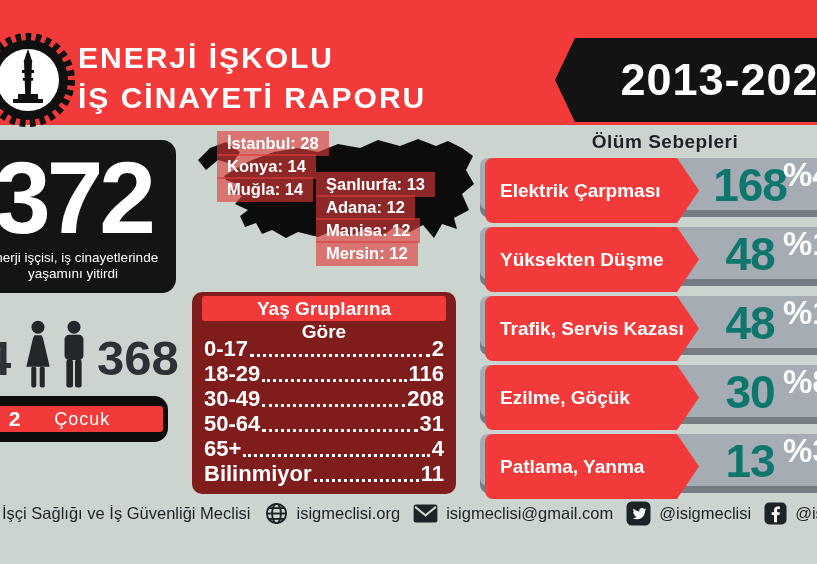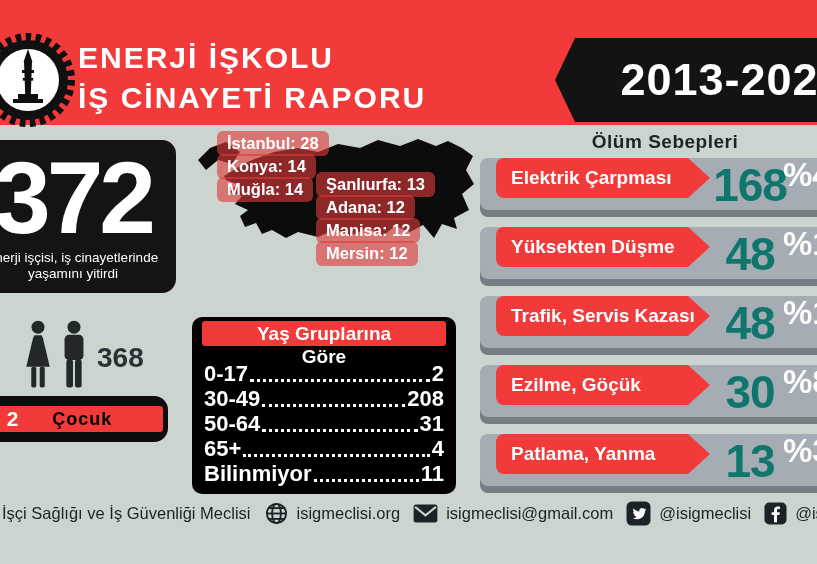--- a/index.html
+++ b/index.html
@@ -18,58 +18,58 @@
     display:flex;align-items:center;justify-content:center;
   }
   .years-banner span{color:#fff;font-weight:bold;font-size:45px;letter-spacing:1px;
     padding-left:55px;white-space:nowrap;}
   
   .total-box{position:absolute;left:-30px;top:140px;width:206px;height:153px;
     background:#141414;border-radius:14px;color:#fff;text-align:center;}
   .total-number{font-size:102px;font-weight:bold;line-height:100px;letter-spacing:-4px;margin-top:8px;}
   .total-caption{font-size:13.5px;line-height:16px;margin-top:2px;}
   .gender-row{position:absolute;left:0;top:316px;height:78px;width:190px;color:#262b2f;}
-  .g-num{position:absolute;font-size:28px;font-weight:bold;color:#2b3134;top:20px;line-height:44px;}
+  .g-num{position:absolute;font-size:49px;font-weight:bold;color:#2b3134;top:20px;line-height:44px;}
   .g-num.women{left:-16px;}
   .g-num.men{left:97px;}
   .person{position:absolute;top:4px;}
   .person.woman{left:20px;}
   .person.man{left:56px;}
   .cocuk-badge{position:absolute;left:-30px;top:396px;width:198px;height:46px;
     background:#0d0d0d;border-radius:14px;}
   .cocuk-band{position:absolute;left:0;right:5px;top:10px;bottom:10px;background:#f23a3a;
     border-radius:3px;display:flex;align-items:center;justify-content:center;gap:26px;padding-right:14px;}
   .cocuk-count{color:#fff;font-size:21px;font-weight:bold;}
-  .cocuk-label{color:#000000;font-size:18px;font-weight:bold;letter-spacing:1px;margin-left:8px;}
+  .cocuk-label{color:#ffffff;font-size:18px;font-weight:normal;letter-spacing:1px;margin-left:8px;}
   
   .map-svg{position:absolute;left:190px;top:126px;}
   .map-chips{position:absolute;display:flex;flex-direction:column;align-items:flex-start;}
   .map-chips.g1{left:217px;top:131px;}
   .map-chips.g2{left:316px;top:172px;}
   .chip{background:rgba(222,58,58,0.62);color:#fff;font-size:16.5px;font-weight:bold;
-    border-radius:6px;padding:1px 10px 2px;margin-bottom:-2px;white-space:nowrap;line-height:22px;}
-  
-  .age-box{position:absolute;left:192px;top:292px;width:264px;background:#000000;
-    border-radius:10px;padding:4px 10px 8px;box-sizing:border-box;margin-top:25px;}
+    border-radius:0;padding:1px 10px 2px;margin-bottom:-2px;white-space:nowrap;line-height:22px;}
+  
+  .age-box{position:absolute;left:192px;top:292px;width:264px;background:#7f1d1d;
+    border-radius:10px;padding:4px 10px 8px;box-sizing:border-box;}
   .age-header{background:#f23a3a;border-radius:3px;height:25px;display:flex;align-items:center;
     justify-content:center;color:#fff;font-size:19px;font-weight:bold;}
   .age-subheader{text-align:center;color:#fff;font-size:19px;font-weight:bold;
     line-height:19px;margin:1px 0 -5px;}
   .age-row{display:flex;align-items:flex-end;color:#fff;font-size:22px;font-weight:bold;
     line-height:25px;height:25px;padding:0 2px;}
   .age-dots{flex:1;border-bottom:3px dotted #fff;margin:0 2px;transform:translateY(-4px);}
   
   .causes-title{position:absolute;left:480px;top:131px;width:370px;text-align:center;
     color:#1d2327;font-size:19px;font-weight:bold;letter-spacing:0.5px;}
   .bars{position:absolute;left:480px;top:158px;width:370px;display:flex;
     flex-direction:column;gap:17px;}
   .bar{position:relative;height:52px;}
   .bar-body{position:absolute;left:0;top:0;width:370px;height:52px;background:#a5acb4;
     border-radius:8px 0 0 8px;box-shadow:0 7px 0 #757c83;}
-  .bar-arrow{position:absolute;left:16px;top:0;width:214px;height:40px;background:#f23a3a;
+  .bar-arrow{position:absolute;left:5px;top:0;width:214px;height:65px;background:#f23a3a;
     border-radius:8px 0 0 8px;
     clip-path:polygon(0 0,calc(100% - 22px) 0,100% 50%,calc(100% - 22px) 100%,0 100%);
     display:flex;align-items:center;}
   .bar-label{color:#fff;font-size:19px;font-weight:bold;padding-left:15px;white-space:nowrap;}
   .bar-count{position:absolute;left:225px;top:0;width:90px;height:52px;line-height:54px;
     text-align:center;font-size:46px;font-weight:bold;color:#0f766e;letter-spacing:-1px;}
   .bar-pct{position:absolute;left:303px;top:-2px;font-size:33px;font-weight:bold;color:#fbfcfc;
     white-space:nowrap;}
   
   .footer{position:absolute;left:2px;top:501px;width:880px;display:flex;align-items:center;
@@ -163,20 +163,25 @@
 
   <div class="age-box">
     <div class="age-header">Yaş Gruplarına</div>
     <div class="age-subheader">Göre</div>
     <div class="age-row">
       <span>0-17</span>
         <span class="age-dots"></span>
         <span>2</span>
     </div>
     <div class="age-row">
+      <span>18-29</span>
+        <span class="age-dots"></span>
+        <span>116</span>
+    </div>
+    <div class="age-row">
       <span>30-49</span>
         <span class="age-dots"></span>
         <span>208</span>
     </div>
     <div class="age-row">
       <span>50-64</span>
         <span class="age-dots"></span>
         <span>31</span>
     </div>
     <div class="age-row">

